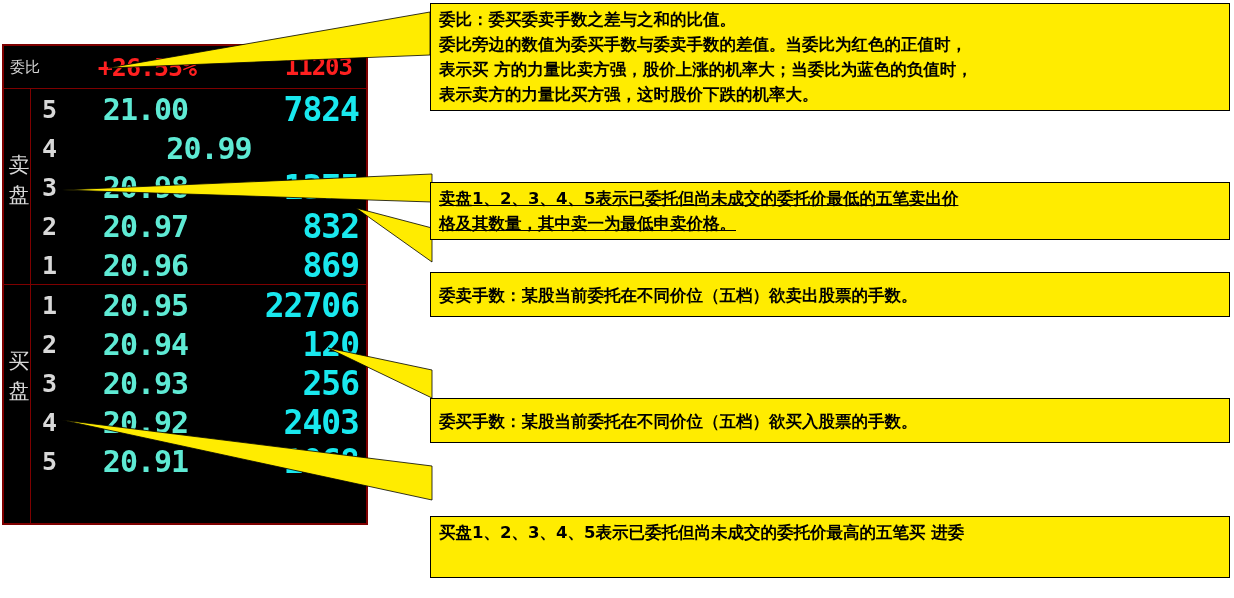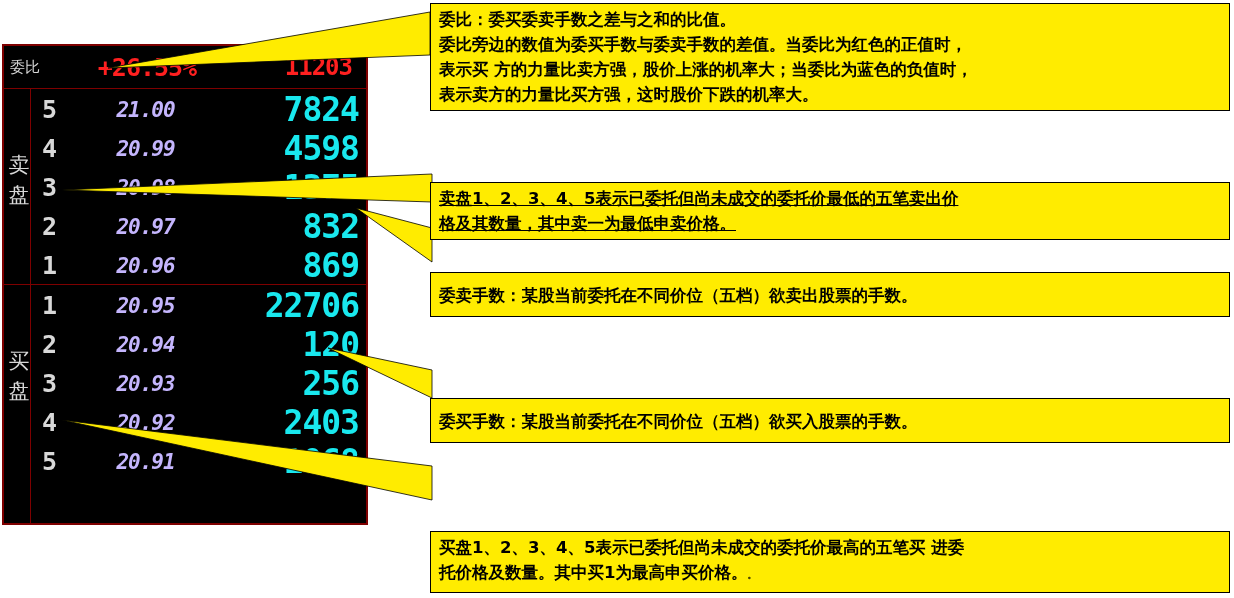--- a/index.html
+++ b/index.html
@@ -34,23 +34,23 @@
   .row{
     position:absolute;left:28px;right:2px;height:39px;
     display:flex;align-items:center;
   }
   .row .idx{
     width:38px;text-align:left;padding-left:10px;
     color:#d8d8d8;font-size:25px;font-weight:bold;
     font-family:"DejaVu Sans Mono","Liberation Mono",monospace;
   }
   .row .price{
-    flex:1;text-align:center;color:#c4b5fd;font-size:21px;font-weight:bold;
-    font-family:"DejaVu Sans Mono","Liberation Mono",monospace;
-    letter-spacing:-1px;padding-right:26px;font-style:italic;
+    flex:1;text-align:center;color:#5eead4;font-size:30px;font-weight:bold;
+    font-family:"DejaVu Sans Mono","Liberation Mono",monospace;
+    letter-spacing:-1px;padding-right:26px;
   }
   .row .vol{
     width:122px;text-align:right;padding-right:5px;
     color:#19e8ee;font-size:33px;font-weight:bold;
     font-family:"DejaVu Sans Mono","Liberation Mono",monospace;
     letter-spacing:-1px;
   }
 
   
   #wb-row{position:absolute;left:0;top:0;right:0;height:42px;display:flex;align-items:center;}
@@ -106,21 +106,20 @@
     </div>
 
     <div class="row" style="top:44px;">
       <div class="idx">5</div>
       <div class="price">21.00</div>
       <div class="vol">7824</div>
     </div>
     <div class="row" style="top:83px;">
       <div class="idx">4</div>
       <div class="price">20.99</div>
-      <div class="vol">4598</div>
     </div>
     <div class="row" style="top:122px;">
       <div class="idx">3</div>
       <div class="price">20.98</div>
       <div class="vol">1375</div>
     </div>
     <div class="row" style="top:161px;">
       <div class="idx">2</div>
       <div class="price">20.97</div>
       <div class="vol">832</div>
@@ -189,18 +188,17 @@
   </div>
 
   <div class="callout" style="left:430px;top:272px;width:800px;height:45px;padding-top:10px;">
     <p>委卖手数：某股当前委托在不同价位（五档）欲卖出股票的手数。</p>
   </div>
 
   <div class="callout" style="left:430px;top:398px;width:800px;height:45px;padding-top:10px;">
     <p>委买手数：某股当前委托在不同价位（五档）欲买入股票的手数。</p>
   </div>
 
-  <div class="callout" style="left:430px;top:516px;width:800px;height:62px;margin-top:15px;">
+  <div class="callout" style="left:430px;top:516px;width:800px;height:62px;">
     <p>买盘1、2、3、4、5表示已委托但尚未成交的委托价最高的五笔买 进委</p>
-    <p><span>托价格及数量。其中买1为最高申买价格。</span><span class="tiny" style="display:inline;font-size:9px;">。</span></p>
   </div>
 
 </div>
 
 </body></html>

